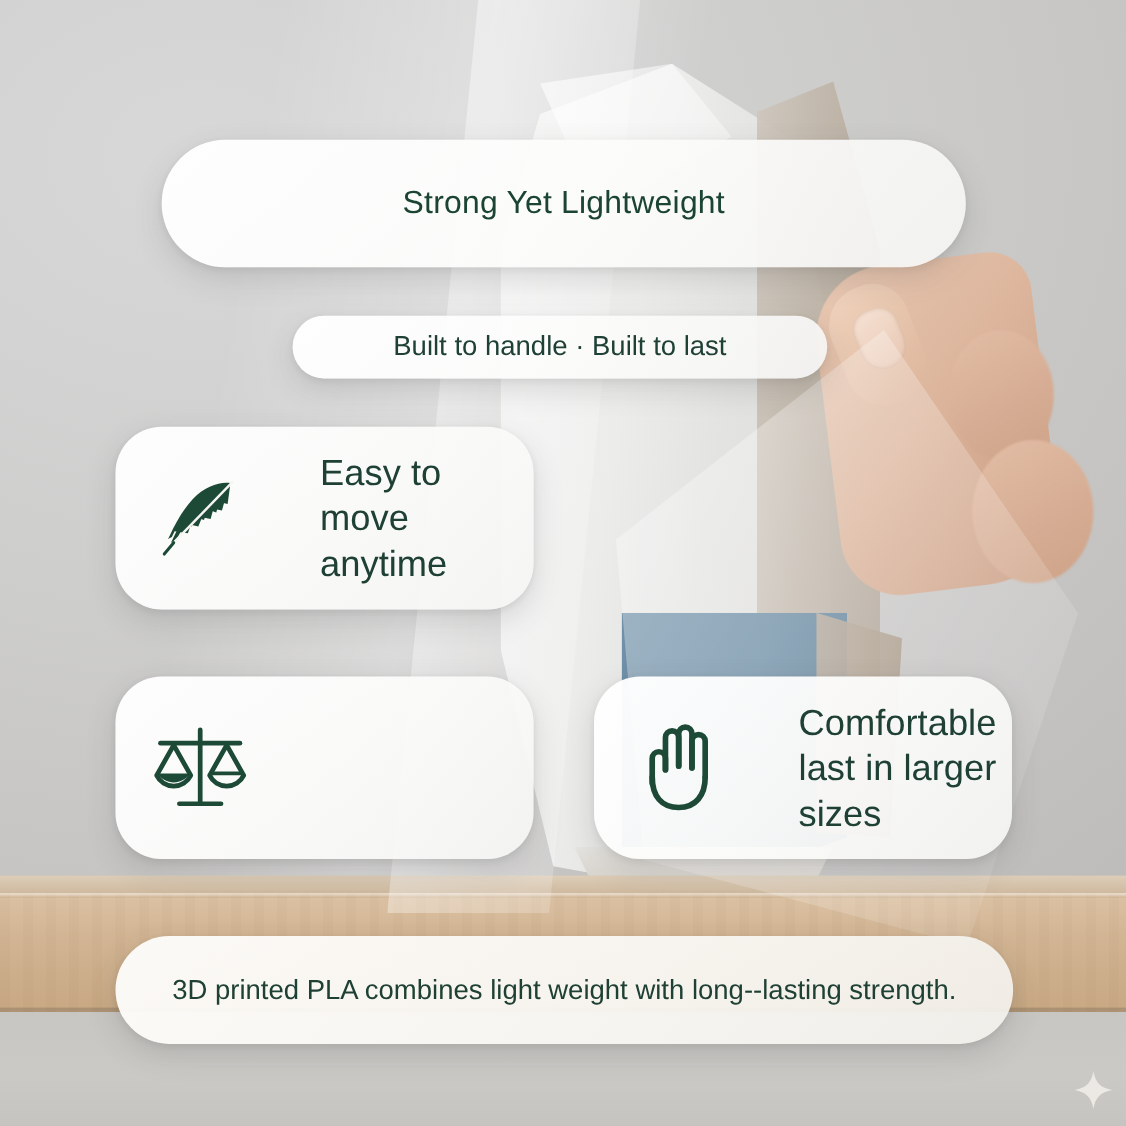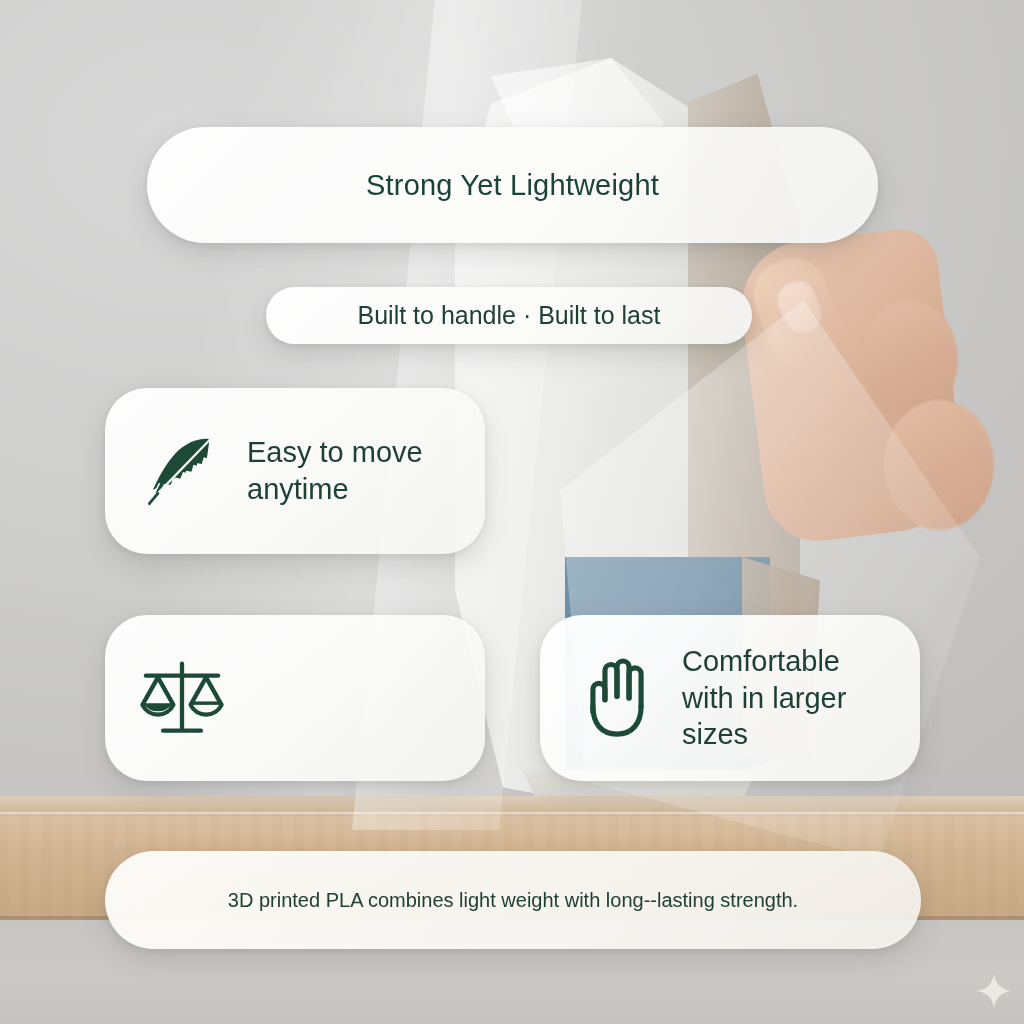--- a/index.html
+++ b/index.html
@@ -159,32 +159,33 @@
     padding:0 26px 0 34px;
   }
   #card-0 { left:105px; top:388px; }
   #card-1 { left:540px; top:388px; }
   #card-2 { left:105px; top:615px; }
   #card-3 { left:540px; top:615px; }
 
   .card-icon { flex:0 0 auto; width:86px; height:86px; display:flex; align-items:center; justify-content:center; }
   .card-icon svg { width:86px; height:86px; display:block; }
   .card-label {
-    font-size:29px; line-height:1.26; color:#1f4034;
+    font-size:33px; line-height:1.26; color:#1f4034;
     max-width:236px;
+    margin-left:44px;
   }
 
   #caption-pill {
     left:105px; top:851px; width:816px; height:98px;
     border-radius:49px;
     display:flex; align-items:center; justify-content:center;
     background:linear-gradient(135deg, rgba(253,252,249,.97) 0%, rgba(249,247,243,.95) 55%, rgba(243,241,236,.93) 100%);
   }
   #caption-text {
-    font-size:20px; line-height:1.3; color:#1f4034;
+    font-size:25px; line-height:1.3; color:#1f4034;
     text-align:center; max-width:740px;
   }
 
   #sparkle { position:absolute; left:975px; top:972px; width:38px; height:38px; }
 </style>
 </head>
 <body>
 
 <div id="photo">
   <div class="wall"></div>
@@ -262,21 +263,21 @@
       <svg viewBox="0 0 100 100" aria-hidden="true">
         <g fill="none" stroke="#1d4a37" stroke-width="6" stroke-linecap="round" stroke-linejoin="round">
           <path d="M36 52 V18 a7 7 0 0 1 14 0 V48"></path>
           <path d="M50 48 V14 a7 7 0 0 1 14 0 V50"></path>
           <path d="M64 50 V22 a7 7 0 0 1 14 0 V60"></path>
           <path d="M36 52 V40 a7 7 0 0 0 -14 0 v26"></path>
           <path d="M22 60 c0 20 10 32 28 32 s28 -13 28 -32"></path>
         </g>
       </svg>
     </span>
-    <span class="card-label">Comfortable with in larger sizes</span>
+    <span class="card-label">Comfortable last in larger sizes</span>
   </div>
 
   <div class="pill" id="caption-pill">
     <span id="caption-text">3D printed PLA combines light weight with long--lasting strength.</span>
   </div>
 
   <span id="sparkle">
     <svg viewBox="0 0 40 40" aria-hidden="true">
       <path d="M20 2 C22 13 27 18 38 20 C27 22 22 27 20 38 C18 27 13 22 2 20 C13 18 18 13 20 2 Z" fill="#efebe6" opacity=".92"></path>
     </svg>

